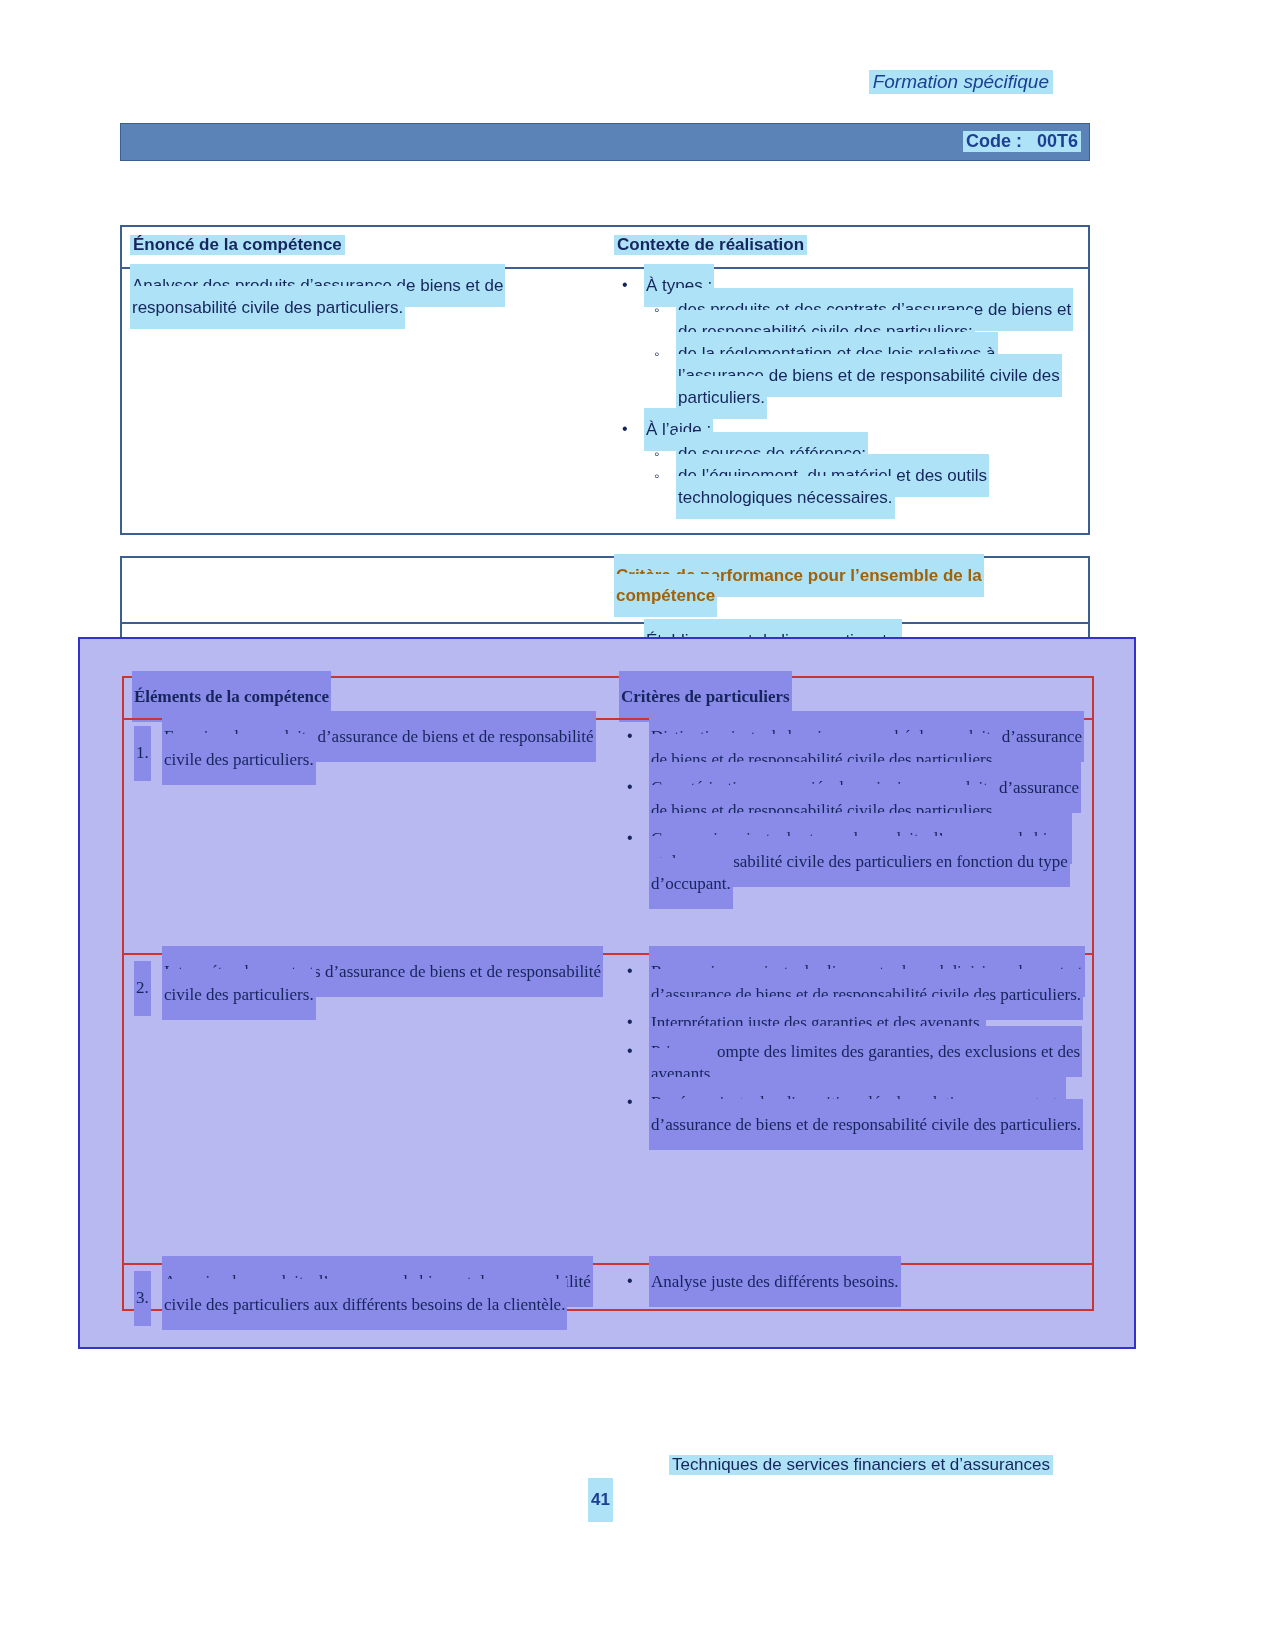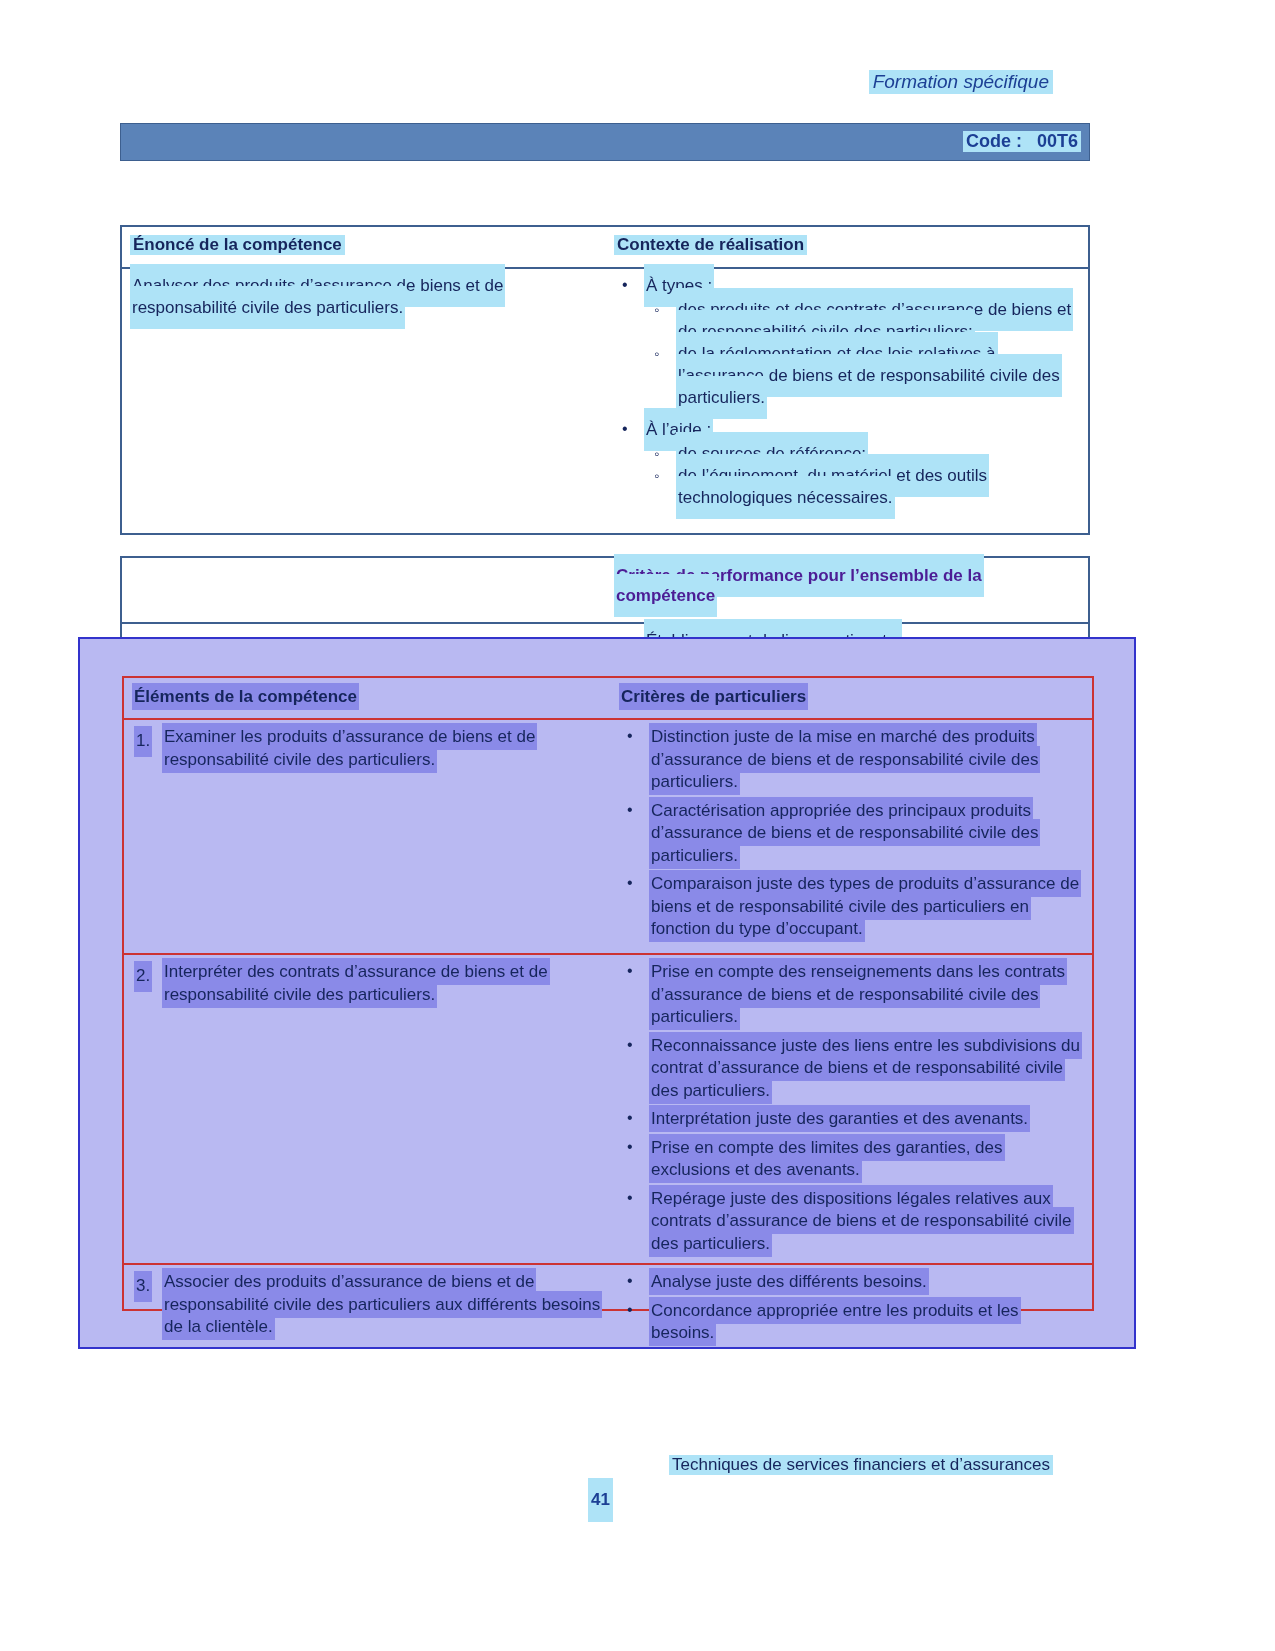--- a/index.html
+++ b/index.html
@@ -100,21 +100,21 @@
     font-weight: bold;
     color: #16255c;
     background: #aee3f7;
     padding: 0 3px;
     display: inline-block;
     white-space: nowrap;
   }
   .cell-head-wrap {
     font-size: 17px;
     font-weight: bold;
-    color: #4c1d95;
+    color: #a16207;
     display: inline;
   }
   .hl {
     background: #aee3f7;
     padding: 12px 2px;
     box-decoration-break: clone;
     -webkit-box-decoration-break: clone;
   }
 
   .col-left {
@@ -192,22 +192,23 @@
     box-sizing: border-box;
     background: #b9b9f2;
   }
   .inner-table .row-div {
     position: absolute;
     left: 0; right: 0;
     border-top: 2px solid #cc3333;
   }
   .inner-hl {
     background: #8a8ae8;
-    padding: 4px 2px;
+    padding: 16px 2px;
     box-decoration-break: clone;
+    font-family: Liberation Serif, serif;
     -webkit-box-decoration-break: clone;
   }
   .inner-txt {
     font-size: 17px;
     color: #16255c;
     line-height: 22.5px;
   }
   .in-col-left {
     position: absolute;
     left: 8px;
@@ -362,41 +363,39 @@
       <div class="in-col-left inner-txt" style="top:283px;">
         <ol class="numlist">
           <li>
             <span class="num inner-hl">2.</span>
             <span class="inner-hl">Interpréter des contrats d’assurance de biens et de responsabilité civile des particuliers.</span>
           </li>
         </ol>
       </div>
       <div class="in-col-right inner-txt" style="top:283px;">
         <ul class="pb">
-          <li><span class="inner-hl">Prise en compte des renseignements dans les contrats d’assurance de biens et de responsabilité civile des particuliers.</span></li>
           <li><span class="inner-hl">Reconnaissance juste des liens entre les subdivisions du contrat d’assurance de biens et de responsabilité civile des particuliers.</span></li>
           <li><span class="inner-hl">Interprétation juste des garanties et des avenants.</span></li>
           <li><span class="inner-hl">Prise en compte des limites des garanties, des exclusions et des avenants.</span></li>
           <li><span class="inner-hl">Repérage juste des dispositions légales relatives aux contrats d’assurance de biens et de responsabilité civile des particuliers.</span></li>
         </ul>
       </div>
       <div class="row-div" style="top:585px;"></div>
 
       <div class="in-col-left inner-txt" style="top:593px;">
         <ol class="numlist">
           <li>
             <span class="num inner-hl">3.</span>
             <span class="inner-hl">Associer des produits d’assurance de biens et de responsabilité civile des particuliers aux différents besoins de la clientèle.</span>
           </li>
         </ol>
       </div>
       <div class="in-col-right inner-txt" style="top:593px;">
         <ul class="pb">
           <li><span class="inner-hl">Analyse juste des différents besoins.</span></li>
-          <li><span class="inner-hl">Concordance appropriée entre les produits et les besoins.</span></li>
         </ul>
       </div>
 
     </div>
   </div>
 
   <div class="footer-right">Techniques de services financiers et d’assurances</div>
   <div class="footer-page">41</div>
 
 </div>

